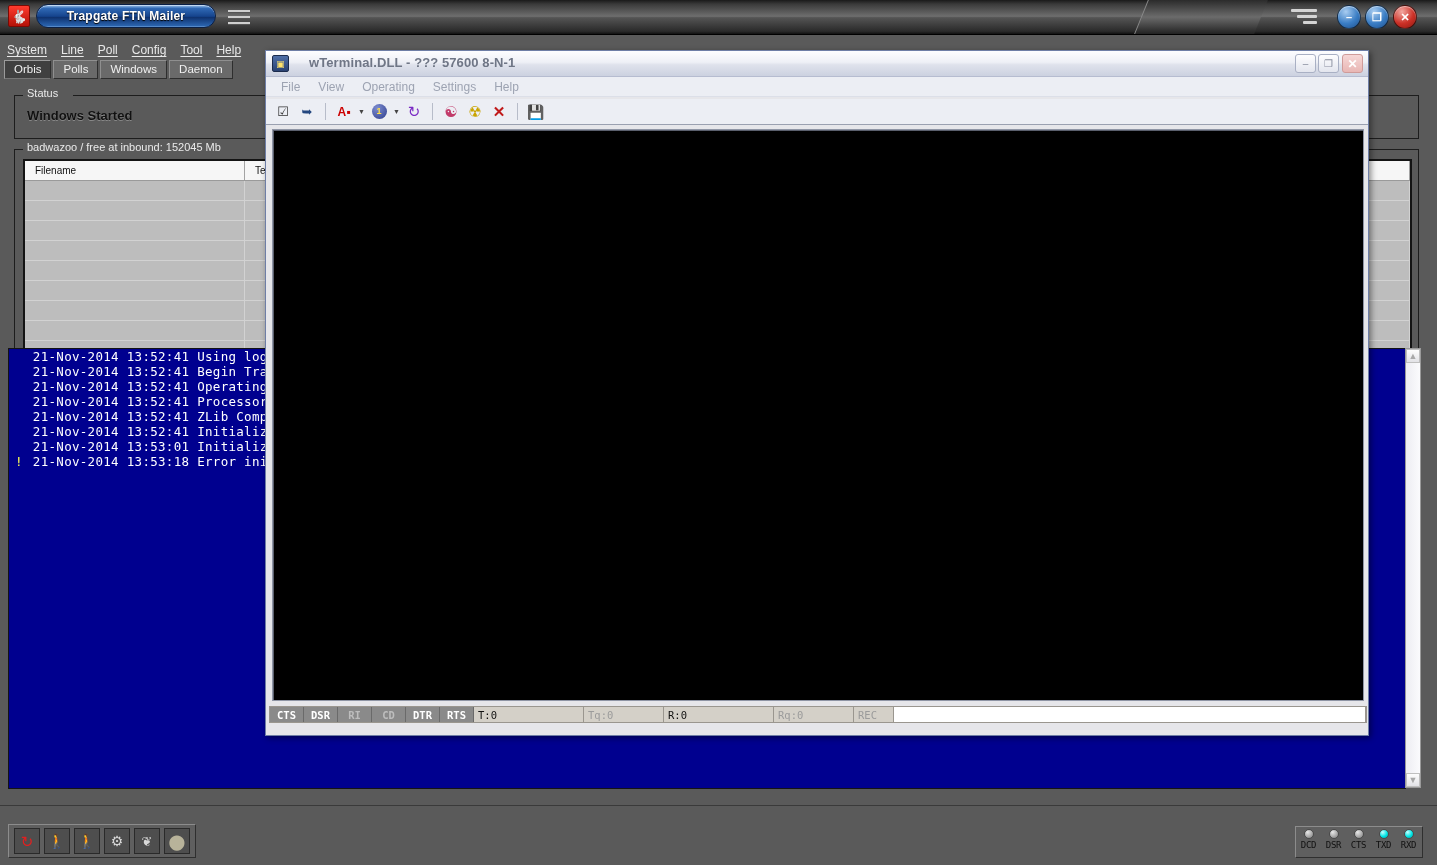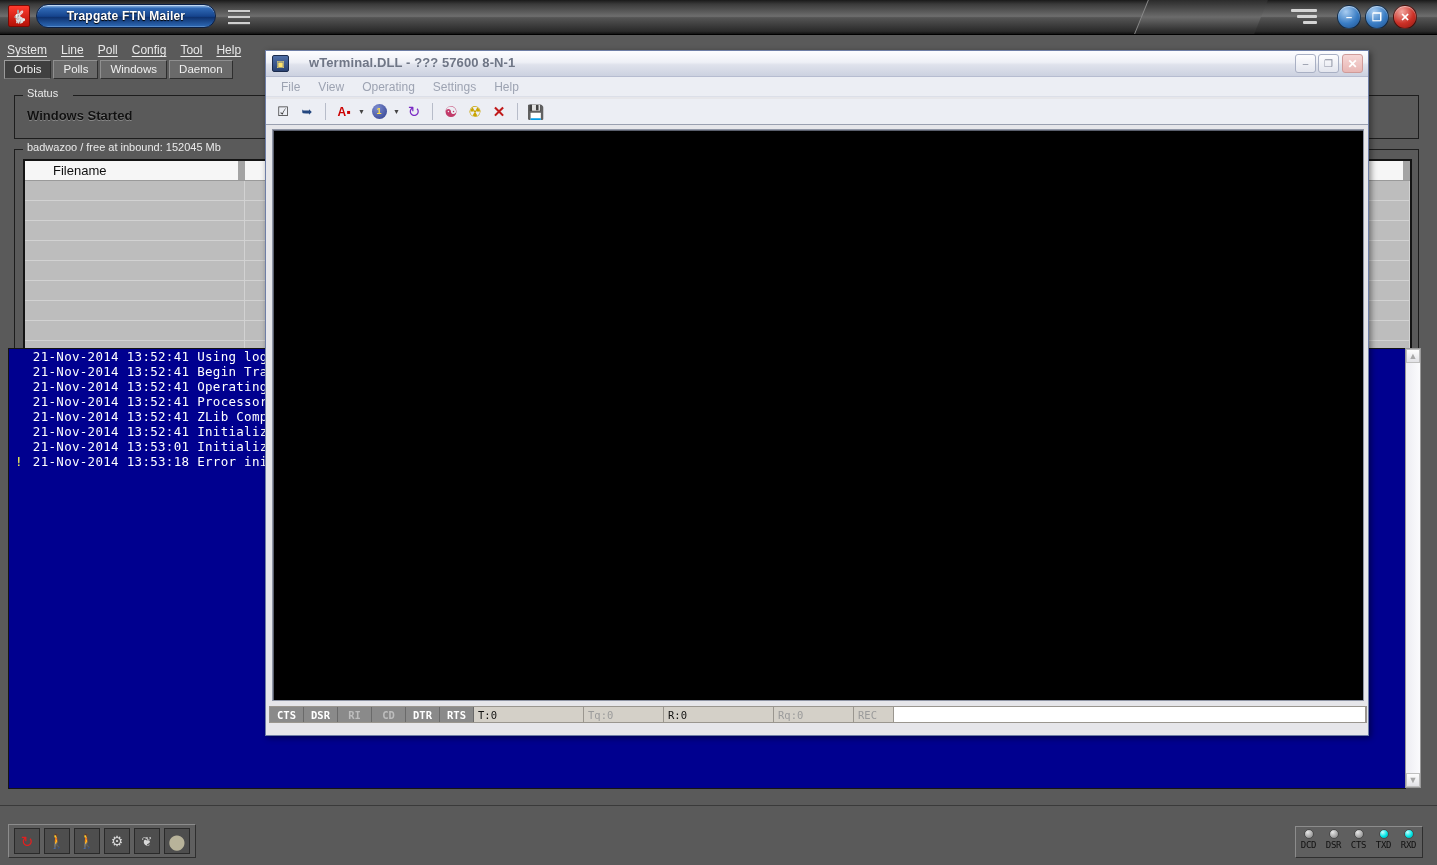--- a/index.html
+++ b/index.html
@@ -131,22 +131,22 @@
   #file-table-wrap {
     position: absolute; left: 8px; top: 10px; width: 1389px; height: 243px;
     border: 2px solid #141414; background: #bdbdbd; overflow: hidden;
   }
   #file-table-head {
     display: flex; height: 20px;
     background: #f6f6f6;
     border-bottom: 1px solid #9a9a9a;
   }
   .fcol {
-    font-size: 13px; color: #111; line-height: 19px;
-    padding-left: 28px; border-right: 7px solid #a3a3a3;
+    font-size: 10px; color: #111; line-height: 19px;
+    padding-left: 10px; border-right: 1px solid #a3a3a3;
     overflow: hidden; white-space: nowrap;
   }
   .frow { display:flex; height: 20px; border-bottom: 1px solid #d2d2d2; }
   .fcell { border-right: 1px solid #d2d2d2; }
 
   
   #log-pane {
     position: absolute; left: 8px; top: 268px;
     width: 1398px; height: 441px;
     background: #00008f;

